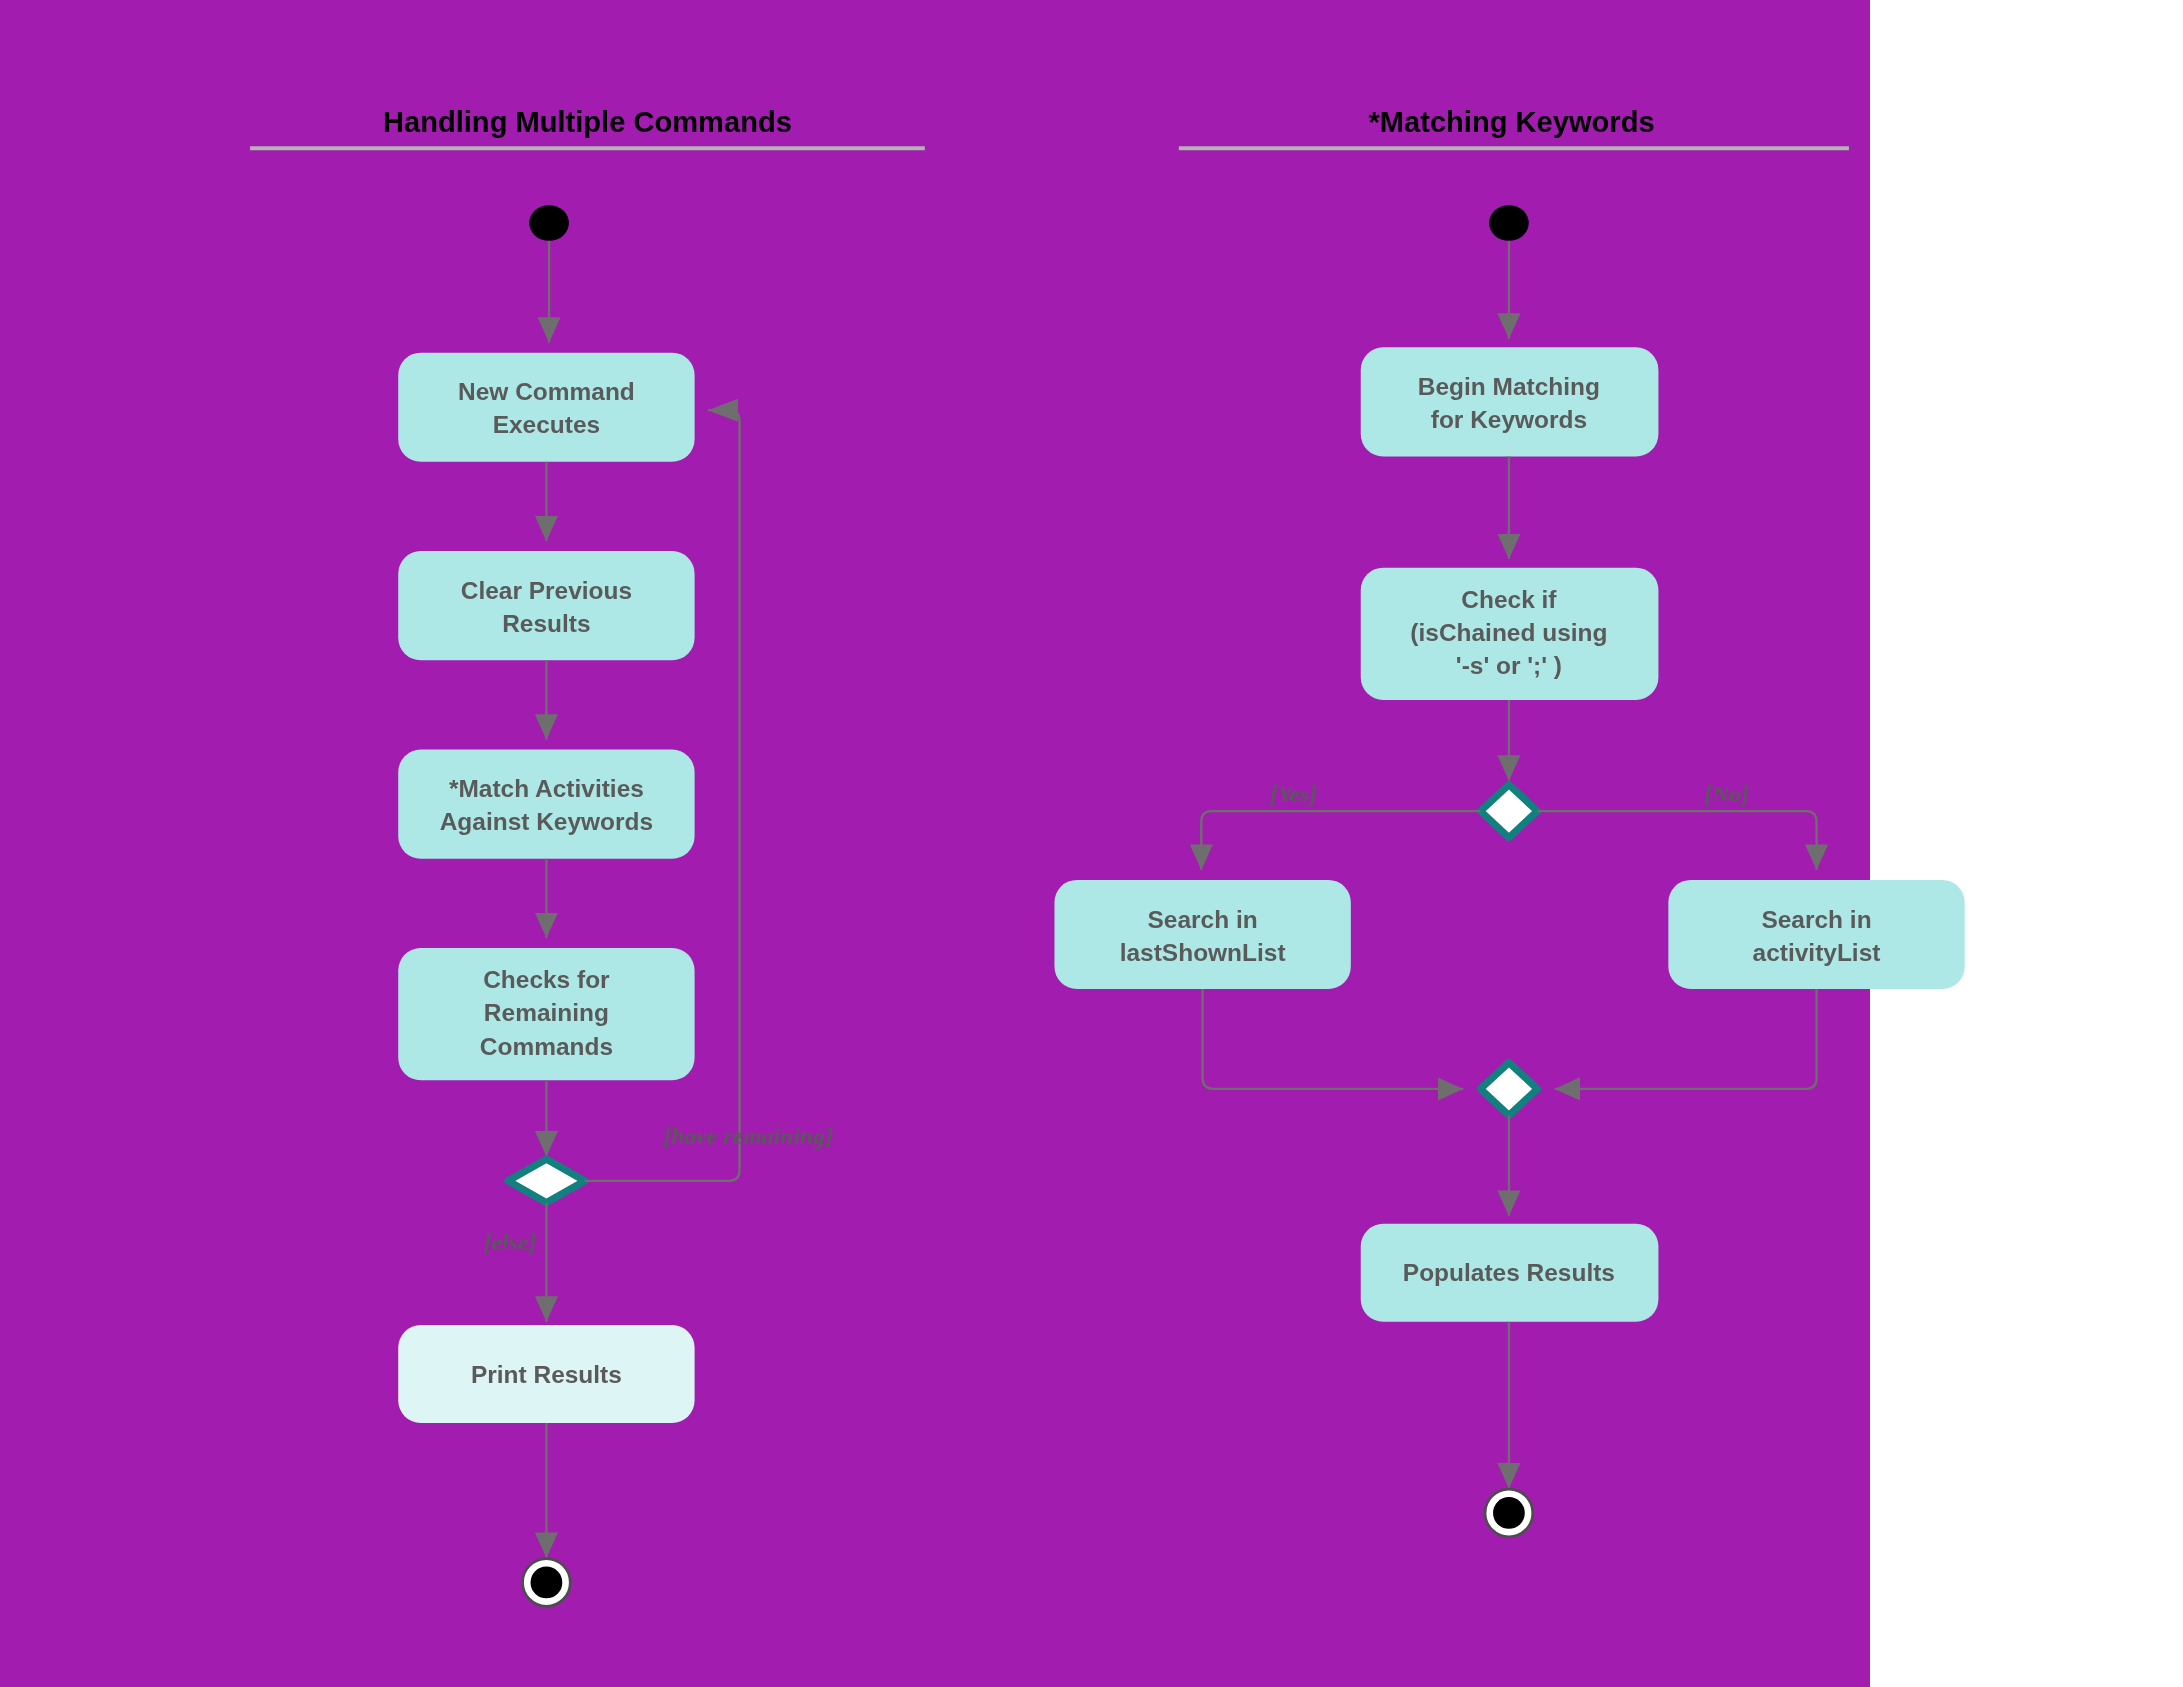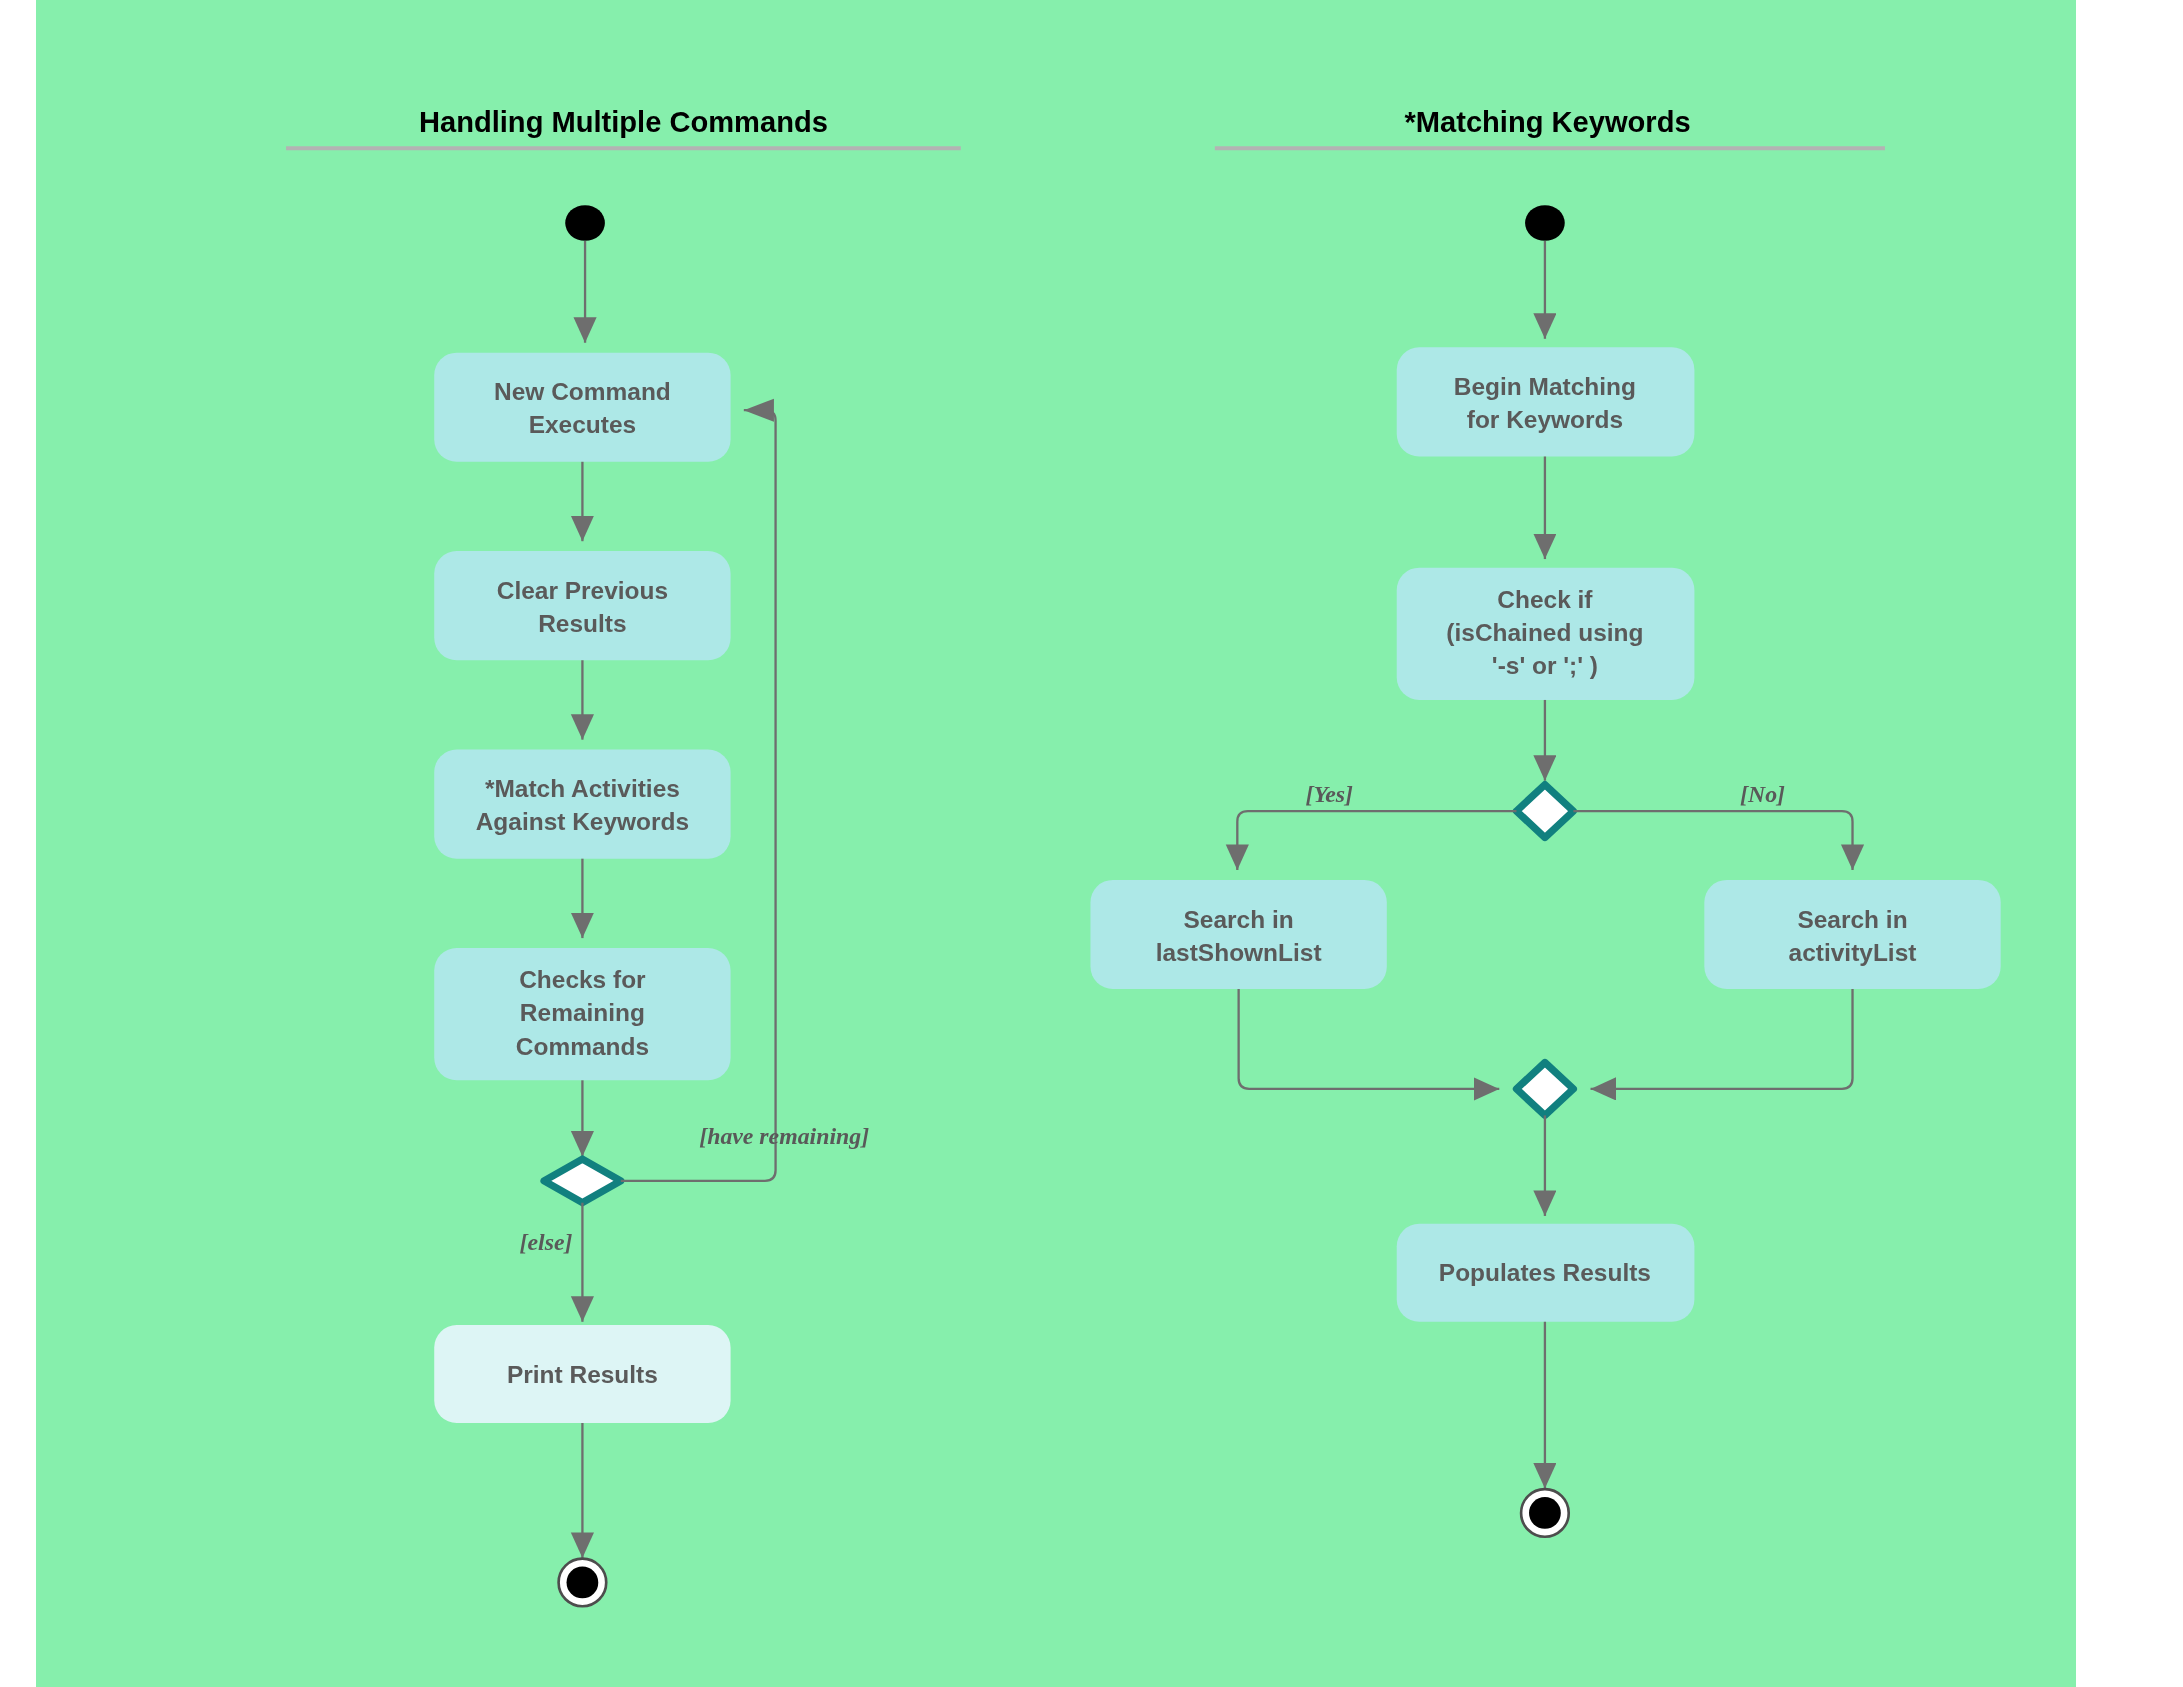--- a/index.html
+++ b/index.html
@@ -8,24 +8,23 @@
     background: #ffffff;
   }
   body {
     width: 2183px;
     height: 1687px;
     font-family: "Liberation Sans", sans-serif;
     overflow: hidden;
   }
   #canvas {
     position: relative;
-    width: 2040px;
+    width: 1870px;
     height: 1687px;
-    background: #86efac;
-    margin-left: 36px;
+    background: #a21caf;
   }
   svg.diagram {
     position: absolute;
     top: 0;
     left: 0;
     width: 2183px;
     height: 1687px;
   }
   .title-text {
     font-family: "Liberation Sans", sans-serif;

